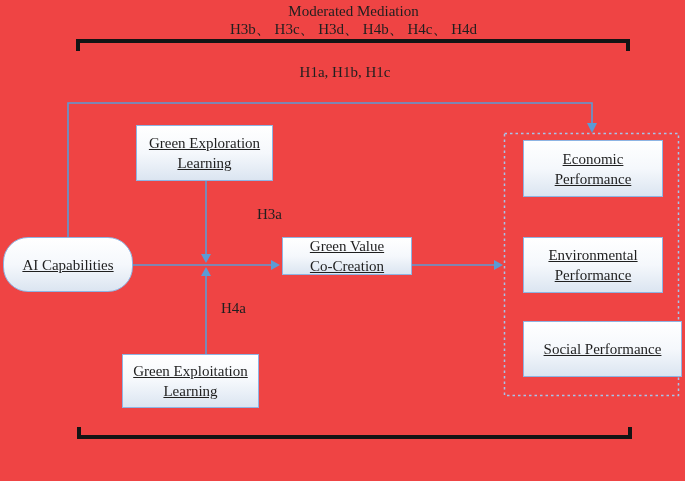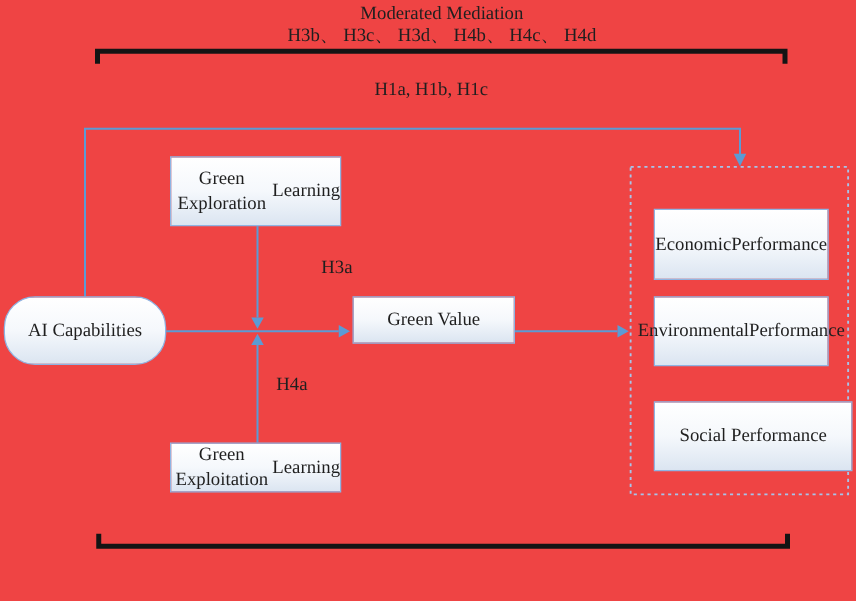--- a/index.html
+++ b/index.html
@@ -23,26 +23,27 @@
     font-size: 15px;
     line-height: 17px;
     white-space: nowrap;
   }
   .node {
     position: absolute;
     box-sizing: border-box;
     border: 1.5px solid #8eb4e3;
     background: linear-gradient(180deg, #ffffff 0%, #f5f8fc 50%, #dbe5f1 100%);
     display: flex;
-    flex-direction: row;
+    flex-direction: column;
     align-items: center;
     justify-content: center;
     text-align: center;
     font-size: 15px;
     line-height: 20px;
+    text-decoration: underline;
   }
   .node span { display: block; }
   .path-label {
     position: absolute;
     font-size: 15px;
     white-space: nowrap;
   }
 </style>
 </head>
 <body>
@@ -98,30 +99,31 @@
 
   <div class="node" style="left:3px; top:237px; width:130px; height:55px;border-radius:25px;">
     <span>AI Capabilities</span>
   </div>
 
   <div class="node" style="left:136px; top:125px; width:137px; height:56px;">
     <span>Green Exploration</span>
     <span>Learning</span>
   </div>
 
-  <div class="node" style="left:136px; top:354px; width:137px; height:40px;">
+  <div class="node" style="left:122px; top:354px; width:137px; height:54px;">
     <span>Green Exploitation</span>
     <span>Learning</span>
   </div>
 
   <div class="node" style="left:282px; top:237px; width:130px; height:38px;">
     <span>Green Value</span>
+    <span>Co-Creation</span>
   </div>
 
-  <div class="node" style="left:523px; top:167px; width:140px; height:57px;align-items:center;">
+  <div class="node" style="left:523px; top:140px; width:140px; height:57px;align-items:center;">
     <span>Economic</span>
     <span>Performance</span>
   </div>
 
   <div class="node" style="left:523px; top:237px; width:140px; height:56px;">
     <span>Environmental</span>
     <span>Performance</span>
   </div>
 
   <div class="node" style="left:523px; top:321px; width:159px; height:56px;">

